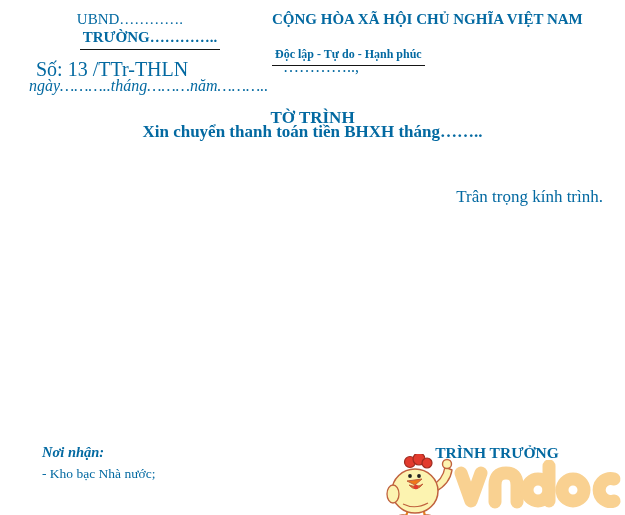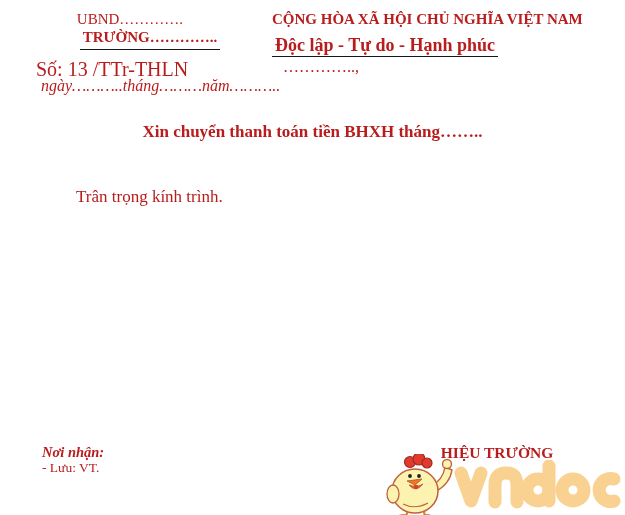--- a/index.html
+++ b/index.html
@@ -1,53 +1,53 @@
 <!DOCTYPE html>
 <html><head>
 <meta charset="utf-8">
 <style>
   html,body { margin:0; padding:0; background:#ffffff; }
   .page {
     position:relative; width:625px; height:515px; background:#ffffff;
-    font-family:"Liberation Serif","DejaVu Serif",serif; color:#b91c1c;
+    font-family:"Liberation Serif","DejaVu Serif",serif; color:#0369a1;
     overflow:hidden;
   }
   
   .header-left {
     position:absolute; left:26px; top:10px; width:208px;
     text-align:center; font-size:15px; line-height:18px;
   }
   .org-line2 {
     font-weight:bold; display:inline-block;
     border-bottom:1.6px solid #151515; padding:0 3px 3px 3px;margin-left:40px;
   }
   .header-right {
     position:absolute; left:272px; top:10px; width:340px;
     font-weight:bold; font-size:15px; line-height:19px;
   }
   .motto {
-    font-size:18px; display:inline-block;
-    border-bottom:1.8px solid #151515; padding:0 3px 1px 3px; margin-top:7px;
+    font-size:12px; display:inline-block;
+    border-bottom:1.8px solid #151515; padding:0 3px 1px 3px; margin-top:16px;
   }
   .doc-number { position:absolute; left:36px; top:58px; font-size:20px; }
   .place-date { position:absolute; left:283px; top:58px; font-size:16px; }
-  .date-line  { position:absolute; left:41px; top:77px; font-size:16px; font-style:italic; }
+  .date-line  { position:absolute; left:29px; top:77px; font-size:16px; font-style:italic; }
   
   .title    { position:absolute; left:0; top:108px; width:100%; text-align:center; font-weight:bold; font-size:17px; }
   .subtitle { position:absolute; left:0; top:122px; width:100%; text-align:center; font-weight:bold; font-size:17px; }
   
   .body-text {
     position:absolute; left:36px; top:183px; width:567px;
     font-size:17px; line-height:28px; text-align:justify;
   }
   .body-text p { margin:0 0 4px 0; text-indent:40px; }
-  .closing { text-indent:40px; text-align:left;font-family:Liberation Serif, serif; }
+  .closing { text-indent:40px; text-align:right;font-family:Liberation Serif, serif; }
   
   .recipients { position:absolute; left:42px; top:444px; font-size:13.5px; line-height:16px; z-index:3; }
-  .recipients-label { font-weight:bold; font-style:italic; font-size:14.5px; }
+  .recipients-label { font-weight:bold; font-style:italic; font-size:14.5px; margin-bottom:6px; }
   .signature {
     position:absolute; left:412px; top:444px; width:170px; text-align:center;
     font-weight:bold; font-size:15.5px; z-index:3;
   }
   .watermark { position:absolute; left:381px; top:450px; z-index:1; display:flex; align-items:flex-start; }
   .chicken { width:80px; height:66px; margin-top:4px; }
   .wordmark { margin-left:-8px; margin-top:10px; }
 </style>
 </head>
 <body>
@@ -61,32 +61,33 @@
 
   <div class="header-right">
     <div>CỘNG HÒA XÃ HỘI CHỦ NGHĨA VIỆT NAM</div>
     <div><span class="motto">Độc lập - Tự do - Hạnh phúc</span></div>
   </div>
 
   <div class="doc-number">Số: 13 /TTr-THLN</div>
   <div class="place-date">…………..,</div>
   <div class="date-line">ngày………..tháng………năm………..</div>
 
+  <div class="title">TỜ TRÌNH</div>
   <div class="subtitle">Xin chuyển thanh toán tiền BHXH tháng……..</div>
 
   <div class="body-text">
     <p class="closing">Trân trọng kính trình.</p>
   </div>
 
   <div class="recipients">
     <div class="recipients-label">Nơi nhận:</div>
-    <div>- Lưu: VT.</div>
+    <div>- Kho bạc Nhà nước;</div>
   </div>
 
-  <div class="signature">HIỆU TRƯỜNG</div>
+  <div class="signature">TRÌNH TRƯỞNG</div>
 
   <div class="watermark">
     <svg class="chicken" viewBox="0 0 80 66" xmlns="http://www.w3.org/2000/svg">
 
       <path d="M28,54 L25,62 M42,54 L44,62" stroke="#E8821E" stroke-width="2.2" fill="none" stroke-linecap="round"></path>
       <ellipse cx="22" cy="63" rx="6" ry="2.2" fill="#F2A65E" stroke="#C0623E" stroke-width="1"></ellipse>
       <ellipse cx="46" cy="63" rx="6" ry="2.2" fill="#F2A65E" stroke="#C0623E" stroke-width="1"></ellipse>
 
       <path d="M50,32 Q62,26 64,13 L71,16 Q69,30 54,38 Z" fill="#FCF3B0" stroke="#C0623E" stroke-width="1.4" stroke-linejoin="round"></path>
       <circle cx="66" cy="10" r="4.5" fill="#FCF3B0" stroke="#C0623E" stroke-width="1.4"></circle>

